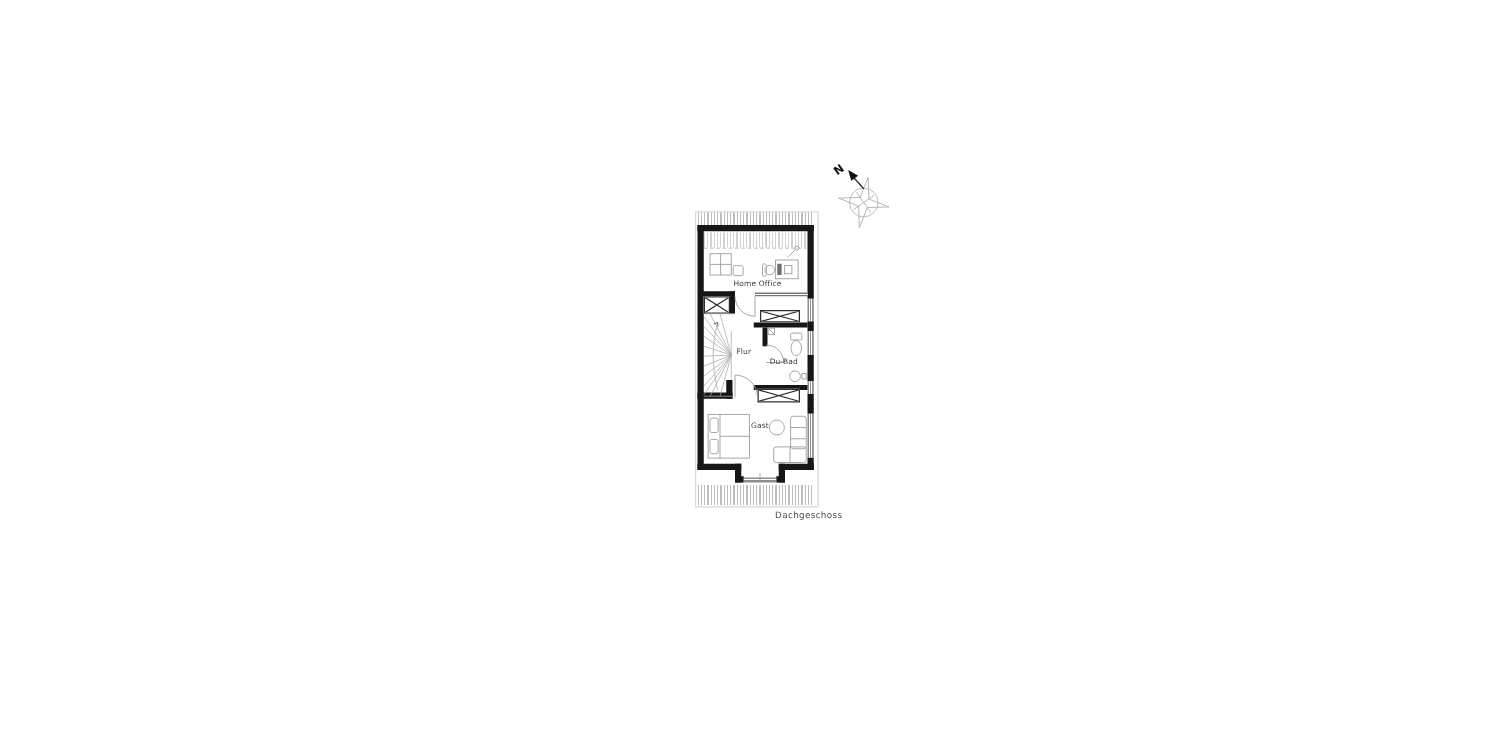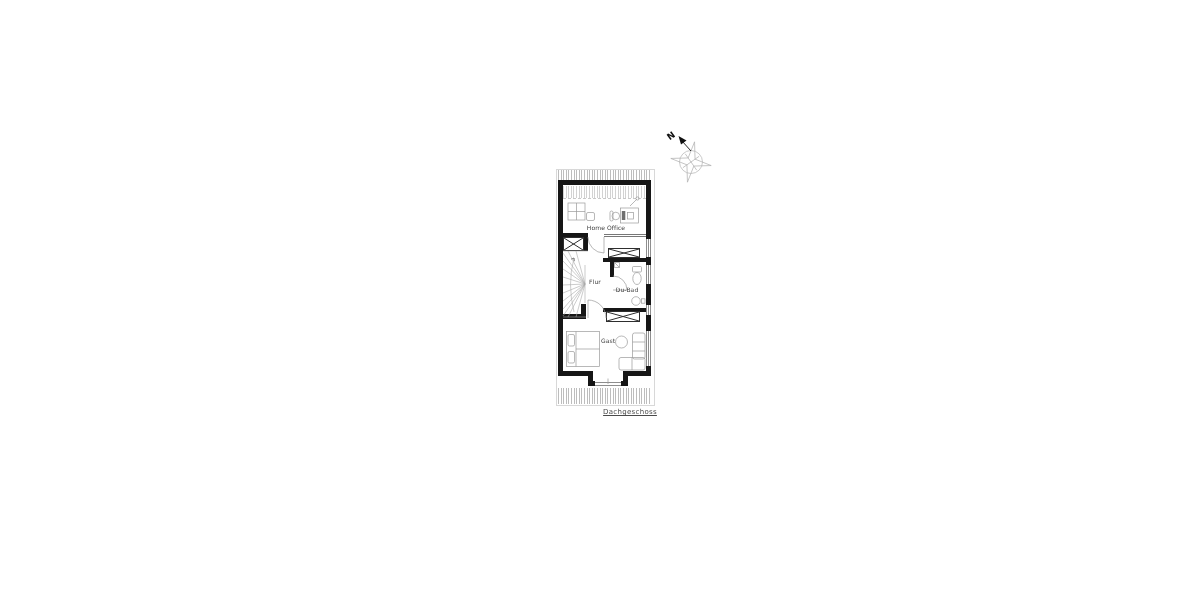--- a/index.html
+++ b/index.html
@@ -156,15 +156,15 @@
       <polygon points="678.5,136 686.5,140.5 681,144.5" fill="#111"></polygon>
       <text x="666" y="139" transform="rotate(-36 670 134)" font-size="9" font-weight="bold" fill="#111" font-family="DejaVu Sans, sans-serif">N</text>
     </g>
   </svg>
 
   <div class="rlabel" style="left:606px;top:224px;">Home Office</div>
   <div class="rlabel" style="left:595px;top:278px;">Flur</div>
   <div class="rlabel" style="left:627px;top:286px;">Du-Bad</div>
   <div class="rlabel" style="left:608px;top:337px;">Gast</div>
 
-  <div class="plan-title" style="left:630px;top:408px;text-decoration:underline;">Dachgeschoss</div>
+  <div class="plan-title" style="left:647px;top:408px;">Dachgeschoss</div>
 
 </div>
 
 </body></html>

